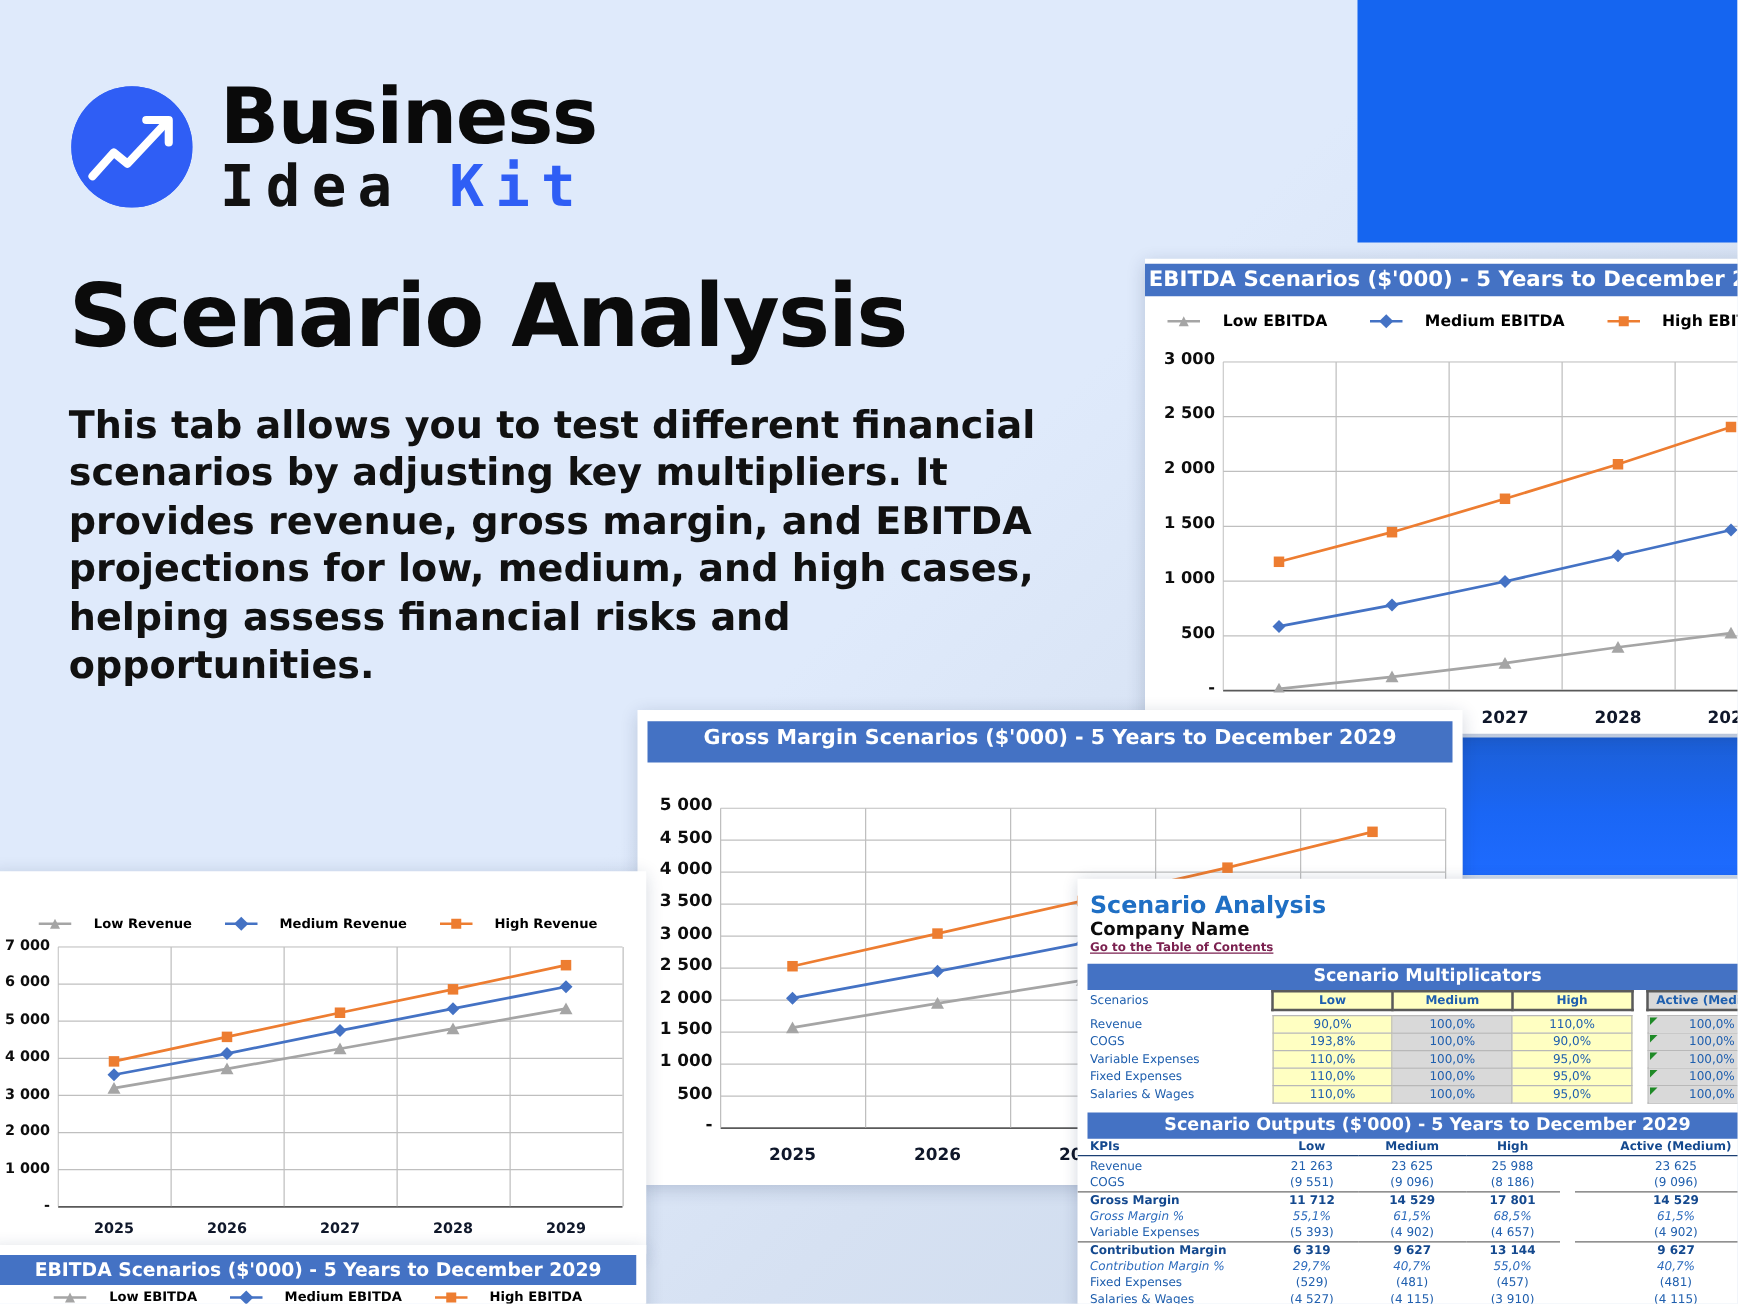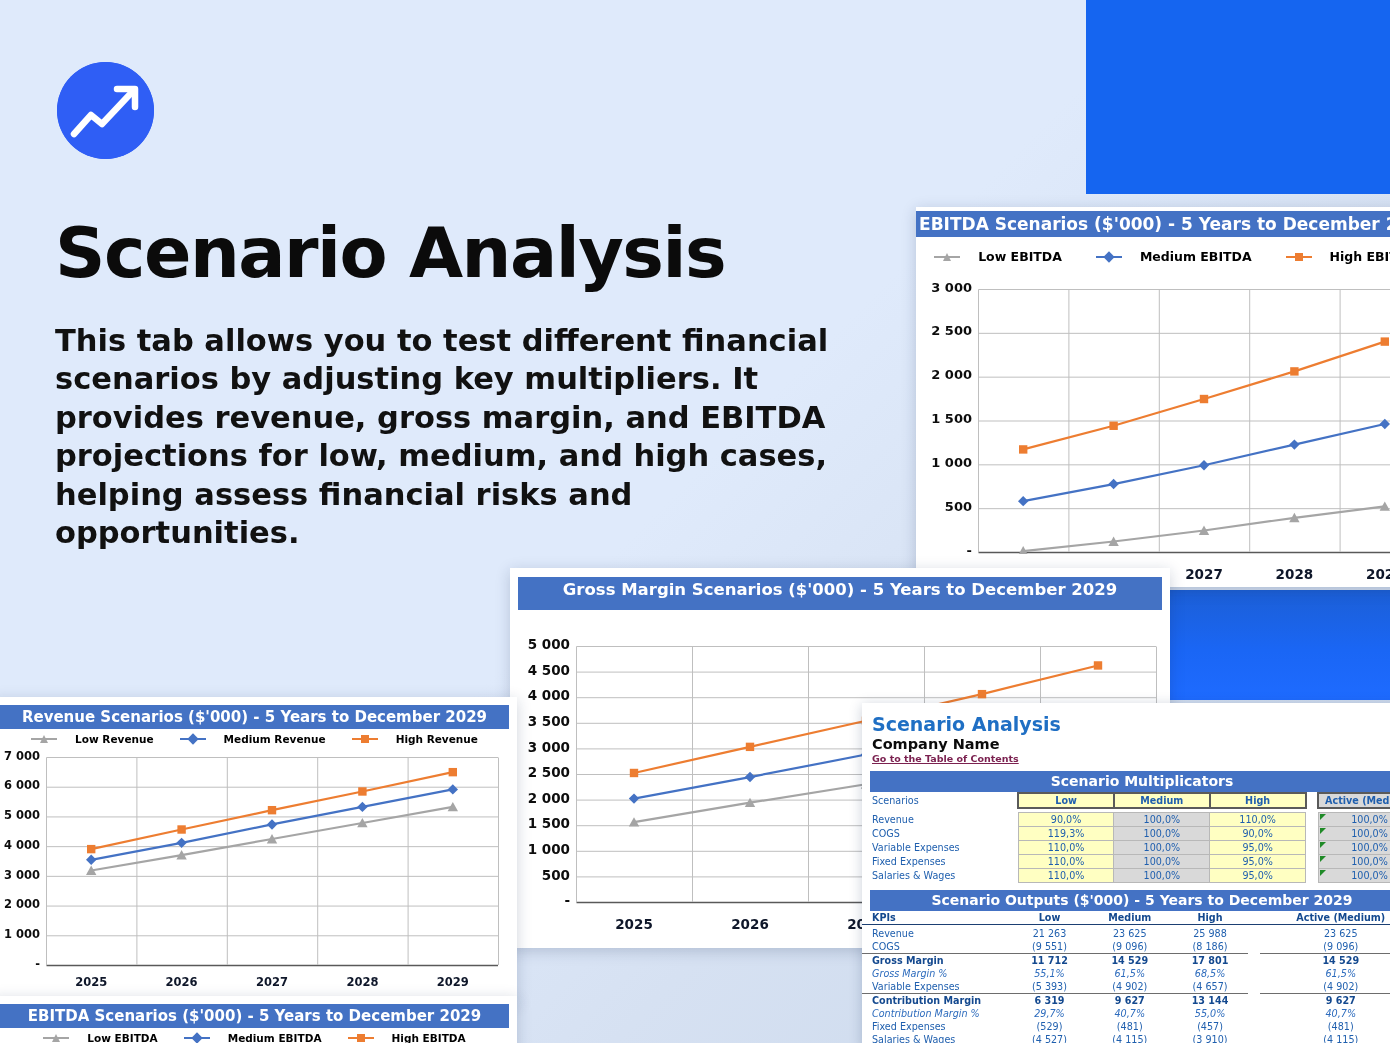--- a/index.html
+++ b/index.html
@@ -94,20 +94,27 @@
 <div class="blue-block" id="blue-top"></div>
 <div class="blue-block" id="blue-mid"></div>
 
 <div id="brand">
   <div id="brand-mark">
     <svg width="97" height="97" viewBox="0 0 97 97">
       <circle cx="48.5" cy="48.5" r="48.5" fill="#2f5ef5"></circle>
       <path d="M17 72 L34 53 L45 62 L76 29" stroke="#ffffff" stroke-width="6.5" fill="none" stroke-linecap="round" stroke-linejoin="round"></path>
       <path d="M60 27 L78 27 L78 45" stroke="#ffffff" stroke-width="6.5" fill="none" stroke-linecap="round" stroke-linejoin="round"></path>
     </svg>
+  </div>
+  <div id="brand-words">
+    <div id="brand-line1">Business</div>
+    <div id="brand-line2">
+      <span id="brand-idea">Idea</span>
+      <span id="brand-kit">Kit</span>
+    </div>
   </div>
 </div>
 
 <div id="page-title">Scenario Analysis</div>
 <div id="page-desc">This tab allows you to test different financial scenarios by adjusting key multipliers. It provides revenue, gross margin, and EBITDA projections for low, medium, and high cases, helping assess financial risks and opportunities.</div>
 
 <div class="chart-card" id="card-ebitda-top">
     <div class="chart-title" style="position: absolute; left: 0px; top: 4px; width: 520px; font-size: 17px; line-height: 26px; height: 26px;">EBITDA Scenarios ($'000) - 5 Years to December 2029</div>
     <div class="chart-legend" style="position: absolute; left: 0px; top: 42px; width: 520px; font-size: 12.5px; gap: 34px;">
       <div class="lg-item">
@@ -228,21 +235,20 @@
       <rect x="401.8" y="43.92799999999998" width="8.4" height="8.4" fill="#ed7d31"></rect>
       <rect x="517.8" y="15.25599999999999" width="8.4" height="8.4" fill="#ed7d31"></rect>
     </svg>
     <div class="xlab" style="left: 94px; top: 348px; width: 60px; font-size: 13.5px;">2025</div>
     <div class="xlab" style="left: 210px; top: 348px; width: 60px; font-size: 13.5px;">2026</div>
     <div class="xlab" style="left: 326px; top: 348px; width: 60px; font-size: 13.5px;">2027</div>
     <div class="xlab" style="left: 442px; top: 348px; width: 60px; font-size: 13.5px;">2028</div>
     <div class="xlab" style="left: 558px; top: 348px; width: 60px; font-size: 13.5px;">2029</div>
   </div>
 <div class="chart-card" id="card-rev">
-    <div class="chart-title" style="position: absolute; left: 8px; top: 8px; width: 509px; font-size: 15px; line-height: 24px; height: 24px;">Revenue Scenarios ($'000) - 5 Years to December 2029</div>
     <div class="chart-legend" style="position: absolute; left: 0px; top: 36px; width: 525px; font-size: 10.5px; gap: 26px;">
       <div class="lg-item">
         <span class="lg-mark">
           <i style="background: rgb(165, 165, 165);"></i>
           <b style="width: 0px; height: 0px; background: transparent; border-left: 4.5px solid transparent; border-right: 4.5px solid transparent; border-bottom: 8px solid rgb(165, 165, 165);"></b>
         </span>
         <span>Low Revenue</span>
       </div>
       <div class="lg-item">
         <span class="lg-mark">
@@ -356,21 +362,21 @@
         <tr>
           <td class="lbl">Revenue</td>
           <td class="cell yellow">90,0%</td>
           <td class="cell grey">100,0%</td>
           <td class="cell yellow">110,0%</td>
           <td class="gap"></td>
           <td class="cell act">100,0%</td>
         </tr>
         <tr>
           <td class="lbl">COGS</td>
-          <td class="cell yellow">119,3%</td>
+          <td class="cell yellow">193,8%</td>
           <td class="cell grey">100,0%</td>
           <td class="cell yellow">90,0%</td>
           <td class="gap"></td>
           <td class="cell act">100,0%</td>
         </tr>
         <tr>
           <td class="lbl">Variable Expenses</td>
           <td class="cell yellow">110,0%</td>
           <td class="cell grey">100,0%</td>
           <td class="cell yellow">95,0%</td>

